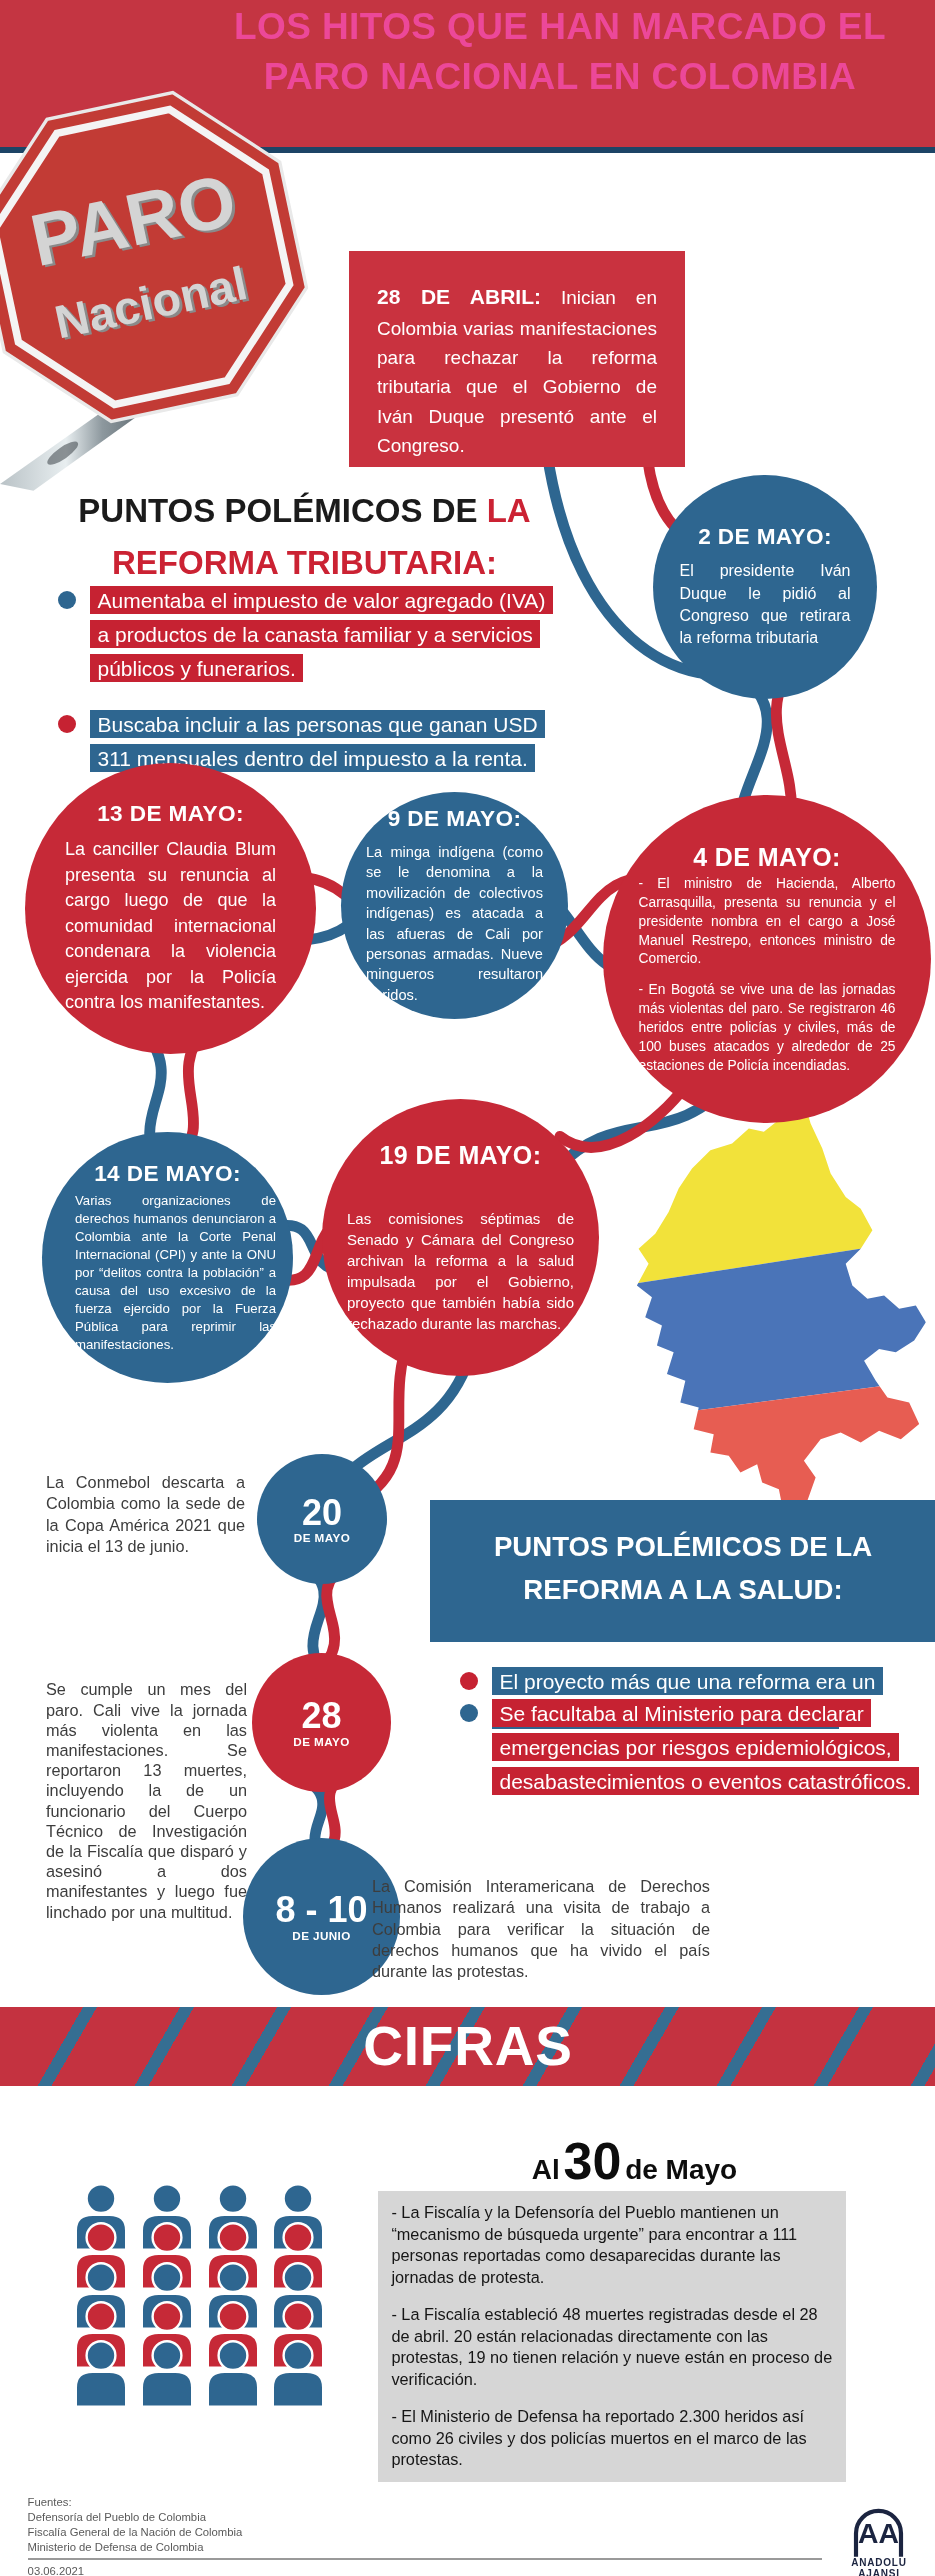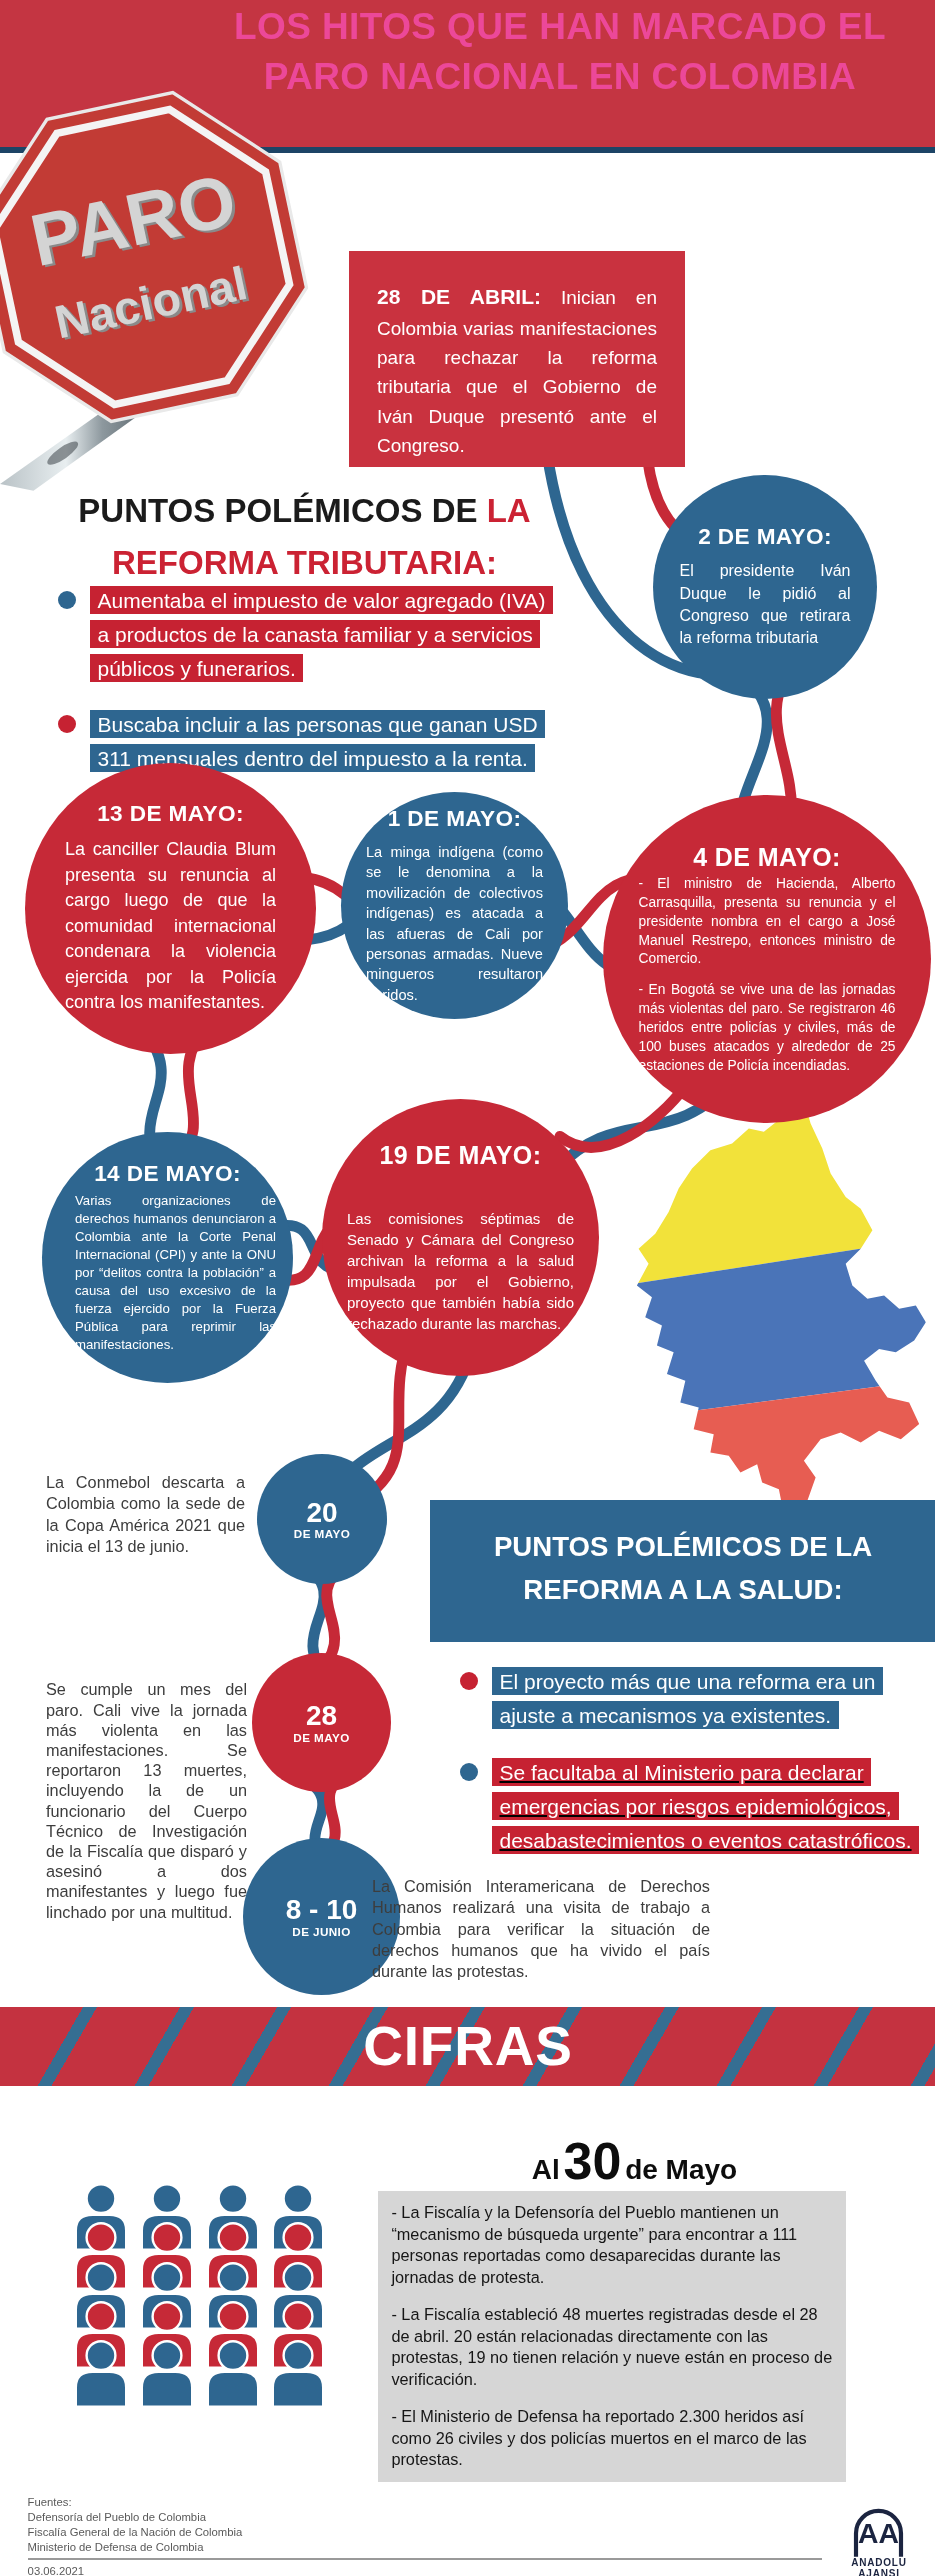--- a/index.html
+++ b/index.html
@@ -58,41 +58,41 @@
   .c-4mayo{left:603px;top:795px;width:328px;height:328px;}
   .c-4mayo h3{margin-bottom:3.3px;font-size:25px;}
   .c-4mayo p{width:257px;font-size:13.8px;line-height:1.37;}
   .c-4mayo p + p{margin-top:11.7px;}
   .c-14mayo{left:42px;top:1132px;width:251px;height:251px;}
   .c-14mayo h3{margin-bottom:5px;}
   .c-14mayo p{width:201px;font-size:13.2px;line-height:1.36;margin-left:16px;}
   .c-19mayo{left:322px;top:1099px;width:277px;height:277px;}
   .c-19mayo h3{font-size:25px;}
   .c-19mayo p{width:227px;font-size:15px;line-height:1.4;margin-top:28px;}
-  .mini .num{font-size:28px;font-weight:700;line-height:1.05;}
+  .mini .num{font-size:36px;font-weight:700;line-height:1.05;}
   .mini .lbl{font-size:11.7px;font-weight:700;letter-spacing:0.4px;}
   .c-20mayo{left:257px;top:1454px;width:130px;height:130px;}
   .c-28mayo{left:252px;top:1653px;width:139px;height:139px;}
   .c-junio{left:243px;top:1838px;width:157px;height:157px;}
 
   
   .map{position:absolute;left:585px;top:1070px;z-index:0;}
 
   
   .note{position:absolute;color:#3d3d3d;text-align:justify;z-index:2;}
   .n-conmebol{left:46px;top:1456px;width:199px;font-size:16.3px;line-height:1.3;}
   .n-mes{left:46px;top:1663px;width:201px;font-size:16.3px;line-height:1.24;}
   .n-cidh{left:372px;top:1860px;width:338px;font-size:16.3px;line-height:1.3;}
 
   
   .salud-box{position:absolute;left:430px;top:1500px;width:506px;height:142px;background:#2e6690;
              color:#fff;text-align:center;font-weight:700;font-size:27.6px;line-height:43px;
              box-sizing:border-box;padding-top:25px;z-index:2;}
   .b-s1{left:460px;top:1664px;width:476px;}
-  .b-s2{left:460px;top:1755px;width:476px;text-decoration:underline;}
+  .b-s2{left:460px;top:1696px;width:476px;}
 
   
   .cifras-banner{position:absolute;left:0;top:2007px;width:936px;height:79px;z-index:2;
       background:#c43240;
       background-image:repeating-linear-gradient(120deg,rgba(0,0,0,0) 0 72px,#356e92 72px 84px);}
   .cifras-title{position:absolute;left:0;top:2007px;width:936px;height:79px;line-height:79px;
       text-align:center;color:#fff;font-weight:700;font-size:55px;letter-spacing:0.8px;z-index:3;}
   .al30{position:absolute;left:434px;top:2131px;width:401px;text-align:center;color:#0d0d0d;z-index:2;}
   .al30 .sm{font-size:28px;font-weight:700;}
   .al30 .big{font-size:52px;font-weight:700;}
@@ -219,21 +219,21 @@
     <h3>2 DE MAYO:</h3>
     <p>El presidente Iván Duque le pidió al Congreso que retirara la reforma tributaria</p>
   </div>
 
   <div class="circle c-red c-13mayo">
     <h3>13 DE MAYO:</h3>
     <p>La canciller Claudia Blum presenta su renuncia al cargo luego de que la comunidad internacional condenara la violencia ejercida por la Policía contra los manifestantes.</p>
   </div>
 
   <div class="circle c-blue c-9mayo">
-    <h3>1 DE MAYO:</h3>
+    <h3>9 DE MAYO:</h3>
     <p>La minga indígena (como se le denomina a la movilización de colectivos indígenas) es atacada a las afueras de Cali por personas armadas. Nueve mingueros resultaron heridos.</p>
   </div>
 
   <div class="circle c-red c-4mayo">
     <h3>4 DE MAYO:</h3>
     <p>- El ministro de Hacienda, Alberto Carrasquilla, presenta su renuncia y el presidente nombra en el cargo a José Manuel Restrepo, entonces ministro de Comercio.</p>
     <p>- En Bogotá se vive una de las jornadas más violentas del paro. Se registraron 46 heridos entre policías y civiles, más de 100 buses atacados y alrededor de 25 estaciones de Policía incendiadas.</p>
   </div>
 
   <div class="circle c-blue c-14mayo">

